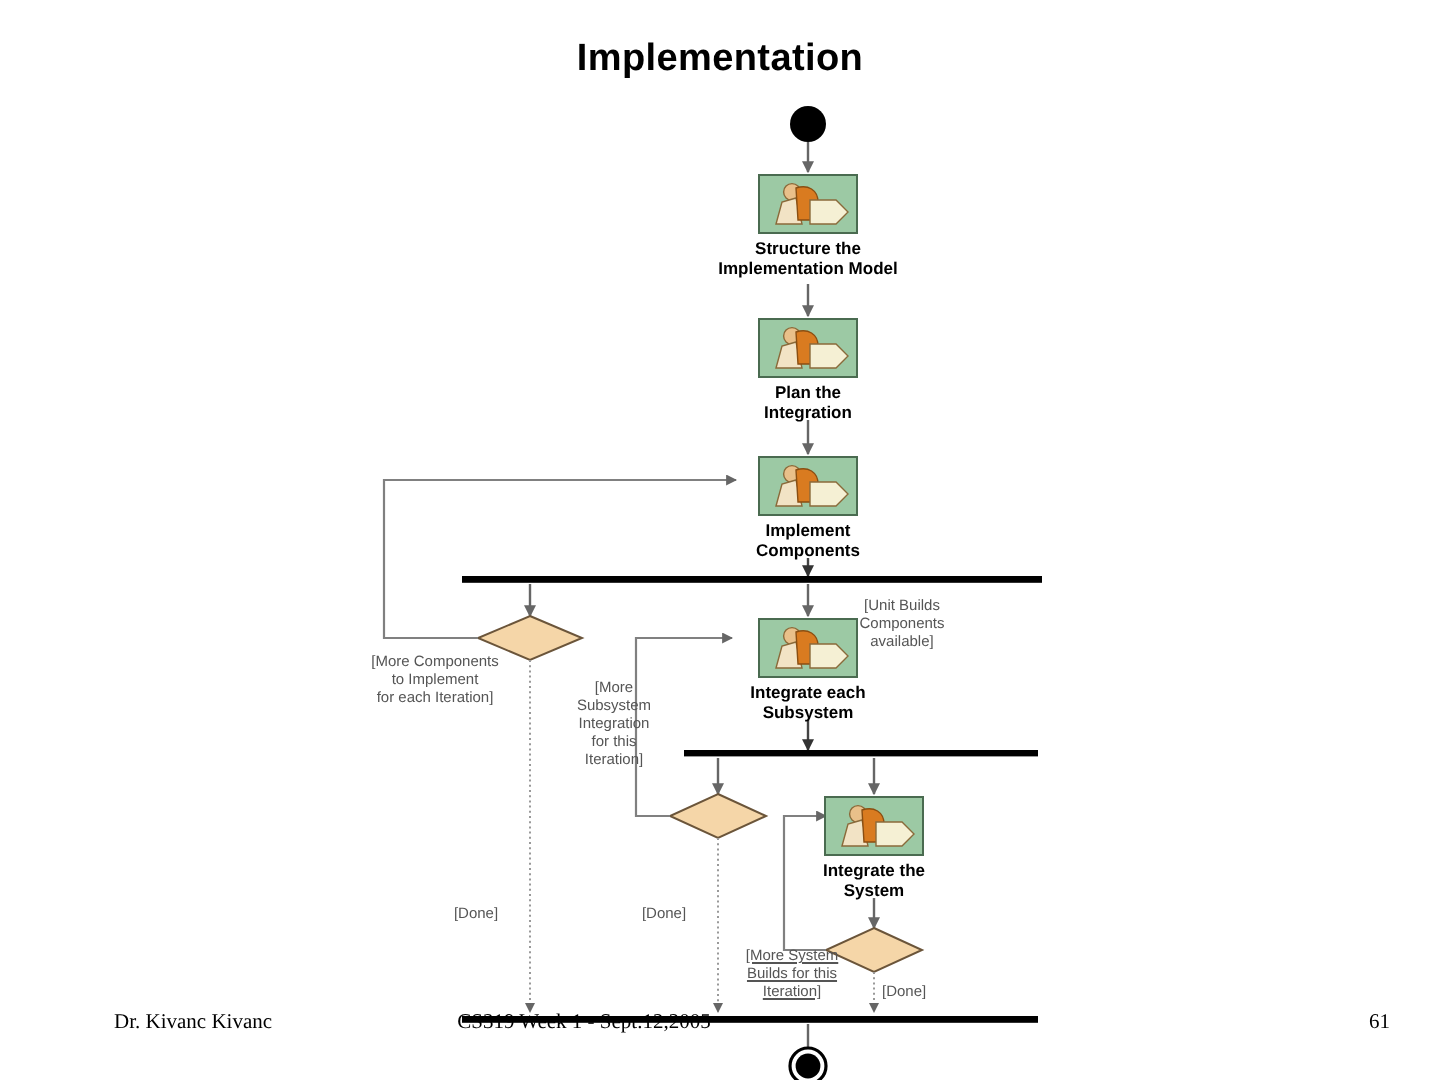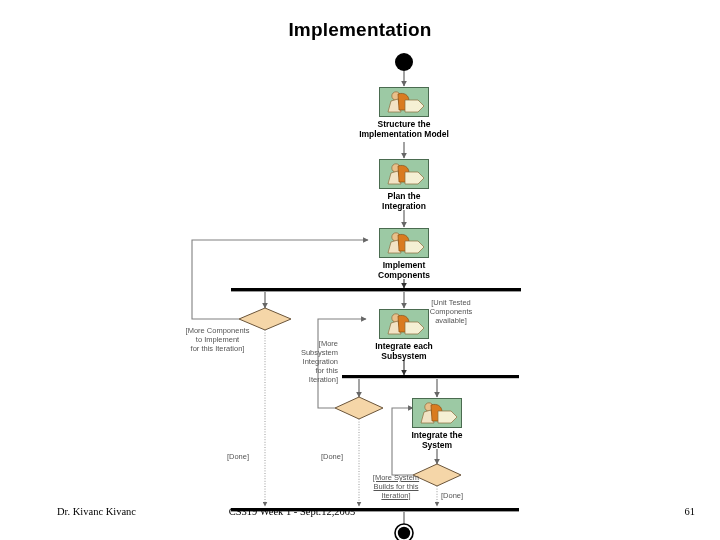--- a/index.html
+++ b/index.html
@@ -243,29 +243,29 @@
           <path d="M 18 6 C 24 4, 29 7, 29 13 L 29 22 L 19 22 Z" fill="#d97b20" stroke="#8a4e12" stroke-width="0.7"></path>
           <path d="M 25 12 L 38 12 L 44 18 L 38 24 L 25 24 Z" fill="#f5f0d4" stroke="#8a6a3a" stroke-width="0.7"></path>
         </svg>
       </div>
       <div class="act-label">Integrate the
 System</div>
     </div>
 
     <div class="guard" style="left:160px; top:314px; width:115px;">[More Components
 to Implement
-for this Iteration]</div>
-
-    <div class="guard" style="left:276px; top:327px; width:62px;text-align:right;">[More
+for each Iteration]</div>
+
+    <div class="guard" style="left:276px; top:327px; width:62px;">[More
 Subsystem
 Integration
 for this
 Iteration]</div>
 
-    <div class="guard" style="left:410px; top:286px; width:82px;">[Unit Tested
+    <div class="guard" style="left:410px; top:286px; width:82px;">[Unit Builds
 Components
 available]</div>
 
 
     <div class="guard" style="left:215px; top:440px; width:46px;">[Done]</div>
 
     <div class="guard" style="left:309px; top:440px; width:46px;">[Done]</div>
 
     <div class="guard" style="left:357px; top:461px; width:78px;text-decoration:underline;">[More System
 Builds for this

